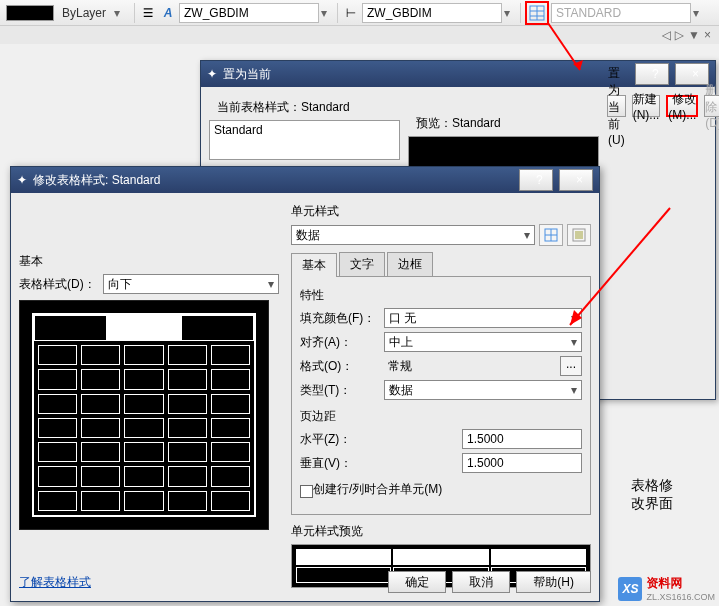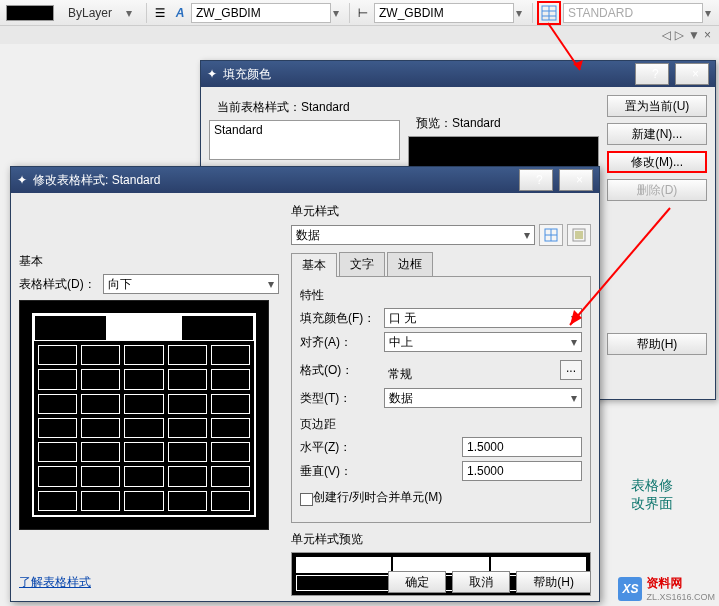--- a/index.html
+++ b/index.html
@@ -1,37 +1,37 @@
 <!DOCTYPE html>
 <html><head>
 <meta charset="utf-8">
 <style>
 * { box-sizing: border-box; margin: 0; padding: 0; font-family: "Microsoft YaHei", "SimSun", sans-serif; font-size: 12px; }
 body { width: 719px; height: 606px; background: #f0f0f0; position: relative; overflow: hidden; }
 
 
 .toolbar { height: 26px; background: linear-gradient(#f8f8f8,#e8e8e8); border-bottom: 1px solid #ccc; display: flex; align-items: center; padding: 0 2px; gap: 2px; }
 .tb-swatch { width: 48px; height: 16px; background: #000; border: 1px solid #999; }
-.tb-color { display: flex; align-items: center; gap: 12px; padding: 0 4px; }
+.tb-color { display: flex; align-items: center; gap: 6px; padding: 0 4px; }
 .tb-text { color: #333; padding: 0 2px; }
 .tb-drop { width: 12px; color: #666; }
 .tb-sep { width: 1px; height: 20px; background: #ccc; margin: 0 2px; }
 .tb-icon { width: 18px; height: 18px; display: flex; align-items: center; justify-content: center; }
 .tb-field { flex: 1; max-width: 140px; height: 20px; background: #fff; border: 1px solid #bbb; padding: 0 4px; display: flex; align-items: center; }
 .tb-redbox { border: 2px solid red !important; width: 24px; height: 24px; display: flex; align-items: center; justify-content: center; }
 .nav-strip { height: 18px; background: #e8e8e8; display: flex; justify-content: flex-end; align-items: center; gap: 4px; padding: 0 8px; color: #666; }
 
 
 .dlg1 { position: absolute; left: 200px; top: 60px; width: 516px; height: 340px; background: #ececec; border: 1px solid #2a3f5f; box-shadow: 2px 2px 6px rgba(0,0,0,.3); }
 .dlg-title { height: 26px; background: linear-gradient(#3d5a8a,#2a3f6a); color: #fff; display: flex; align-items: center; padding: 0 6px; gap: 6px; }
 .dlg-title .spacer { flex: 1; }
 .dlg-title .btn { width: 16px; text-align: center; cursor: pointer; }
 .dlg1-body { padding: 8px; display: flex; gap: 8px; }
 .dlg1-left { flex: 1; }
-.dlg1-right { width: 100px; display: flex; flex-direction: column; gap: 6px; }
+.dlg1-right { width: 100px; display: flex; flex-direction: row; gap: 6px; }
 .label-row { margin: 4px 8px; }
 .listbox { width: 100%; height: 40px; background: #fff; border: 1px solid #999; padding: 2px 4px; }
 .preview-box { width: 100%; height: 60px; background: #000; border: 1px solid #999; }
 .side-btn { height: 22px; background: linear-gradient(#fdfdfd,#e3e3e3); border: 1px solid #999; display: flex; align-items: center; justify-content: center; cursor: pointer; }
 .side-btn.red { border: 2px solid red; text-align: right; }
 .side-btn.disabled { color: #aaa; }
 
 
 .dlg2 { position: absolute; left: 10px; top: 166px; width: 590px; height: 436px; background: #ececec; border: 1px solid #2a3f5f; box-shadow: 2px 2px 8px rgba(0,0,0,.4); }
 .dlg2-body { padding: 8px; display: flex; gap: 12px; }
@@ -78,21 +78,21 @@
 
 .arrow-red { position: absolute; pointer-events: none; }
 .arrow-red svg line { stroke: red; stroke-width: 2; }
 .arrow-red svg polygon { fill: red; }
 
 .watermark { position: absolute; right: 4px; bottom: 4px; display: flex; align-items: center; gap: 4px; font-size: 14px; }
 .wm-logo { width: 24px; height: 24px; background: #4a90e2; border-radius: 3px; color: #fff; display: flex; align-items: center; justify-content: center; font-weight: bold; font-style: italic; }
 .wm-txt1 { color: #d00; font-weight: bold; }
 .wm-txt2 { color: #888; font-size: 9px; }
 
-.annot { position: absolute; right: 46px; top: 476px; color: #0f766e; font-size: 14px; line-height: 18px; white-space: pre; }
+.annot { position: absolute; right: 46px; top: 476px; color: #000000; font-size: 14px; line-height: 18px; white-space: pre; }
 </style>
 </head>
 <body>
 
 <div class="toolbar">
   <div class="tb-color">
     <div class="tb-swatch"></div>
     <span class="tb-text">ByLayer</span>
     <span class="tb-drop">▾</span>
   </div>
@@ -126,21 +126,21 @@
 <div class="nav-strip">
   <span>◁</span>
   <span>▷</span>
   <span>▼</span>
   <span>×</span>
 </div>
 
 <div class="dlg1">
   <div class="dlg-title">
     <span>✦</span>
-    <span>填充颜色</span>
+    <span>置为当前</span>
     <div class="spacer"></div>
     <span class="btn">?</span>
     <span class="btn">×</span>
   </div>
   <div class="dlg1-body">
     <div class="dlg1-left" style="width:190px;">
       <div class="label-row"><span>当前表格样式：</span><span>Standard</span></div>
       <div class="listbox">
         <div>Standard</div>
       </div>
@@ -264,21 +264,21 @@
         </div>
         <div class="field-row">
           <label>对齐(A)：</label>
           <div class="select-ctl">
             <span>中上</span>
             <span class="arrow">▾</span>
           </div>
         </div>
         <div class="field-row">
           <label>格式(O)：</label>
-          <div class="select-ctl" style="border:none;background:transparent;margin-top:8px;">
+          <div class="select-ctl" style="border:none;background:transparent;">
             <span>常规</span>
           </div>
           <div class="ellipsis-btn">...</div>
         </div>
         <div class="field-row">
           <label>类型(T)：</label>
           <div class="select-ctl">
             <span>数据</span>
             <span class="arrow">▾</span>
           </div>

